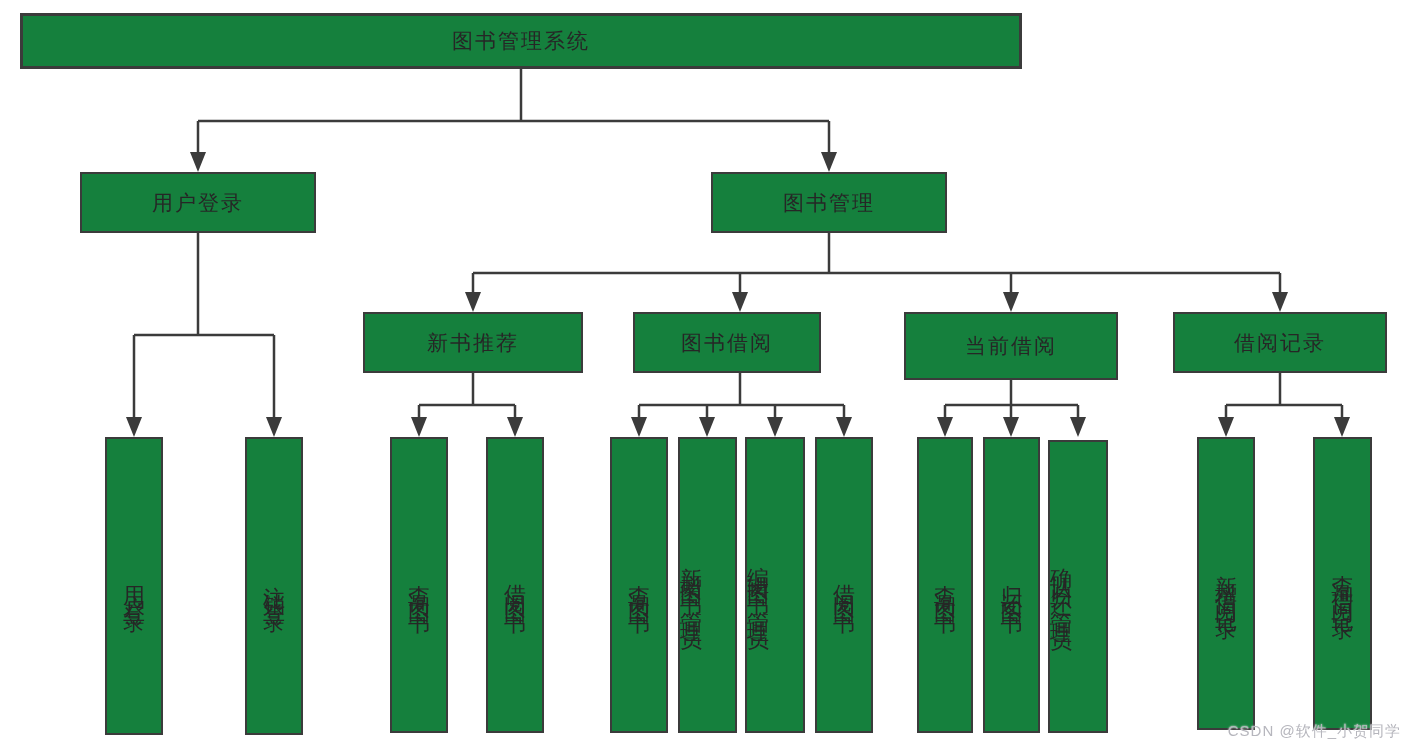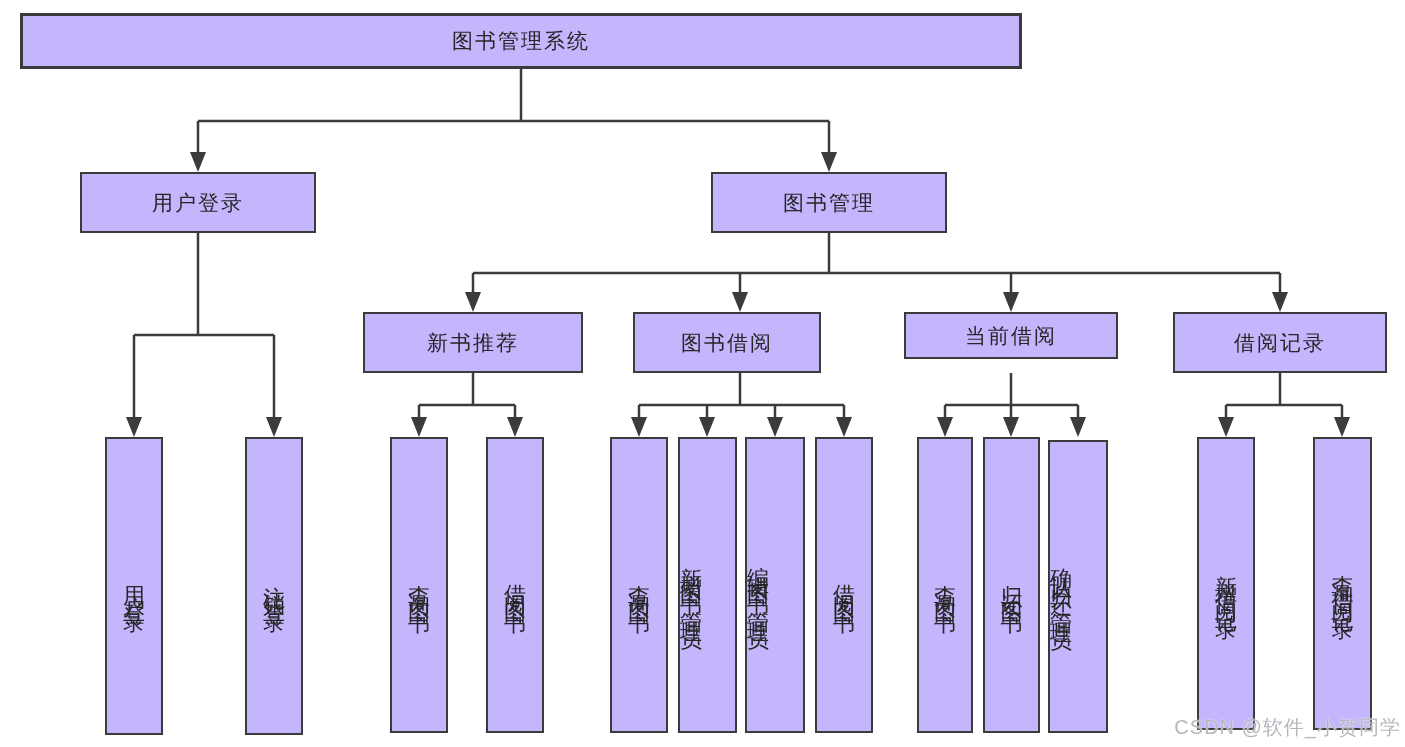--- a/index.html
+++ b/index.html
@@ -13,21 +13,21 @@
   }
   #connectors {
     position: absolute;
     left: 0; top: 0;
     width: 1405px; height: 747px;
   }
   .node {
     position: absolute;
     box-sizing: border-box;
     border: 2.5px solid #3b3b3b;
-    background: #c4b5fd;
+    background: #15803d;
     display: flex;
     align-items: center;
     justify-content: center;
     color: #262626;
   }
   .hnode { font-size: 21px; letter-spacing: 2px; }
   .root  { border-width: 3px; }
   .leaf  { border-width: 2.5px; }
   .vtext {
     writing-mode: vertical-rl;
@@ -35,21 +35,21 @@
     font-size: 22px;
     letter-spacing: 9px;
     line-height: 1;
     color: #262626;
   }
   .leaf.tall { align-items: center; justify-content: flex-start; padding-top: 8px; }
   #watermark {
     position: absolute;
     right: 4px;
     bottom: 6px;
-    font-size: 20px;
+    font-size: 15px;
     letter-spacing: 1px;
     color: #b6b6bd;
     text-shadow: 0 0 2px #ffffff;
     white-space: nowrap;
   }
 </style>
 </head>
 <body>
 
 <div id="stage">
@@ -130,21 +130,21 @@
   <div class="node hnode" style="left:363px; top:312px; width:220px; height:61px;">
     <span>新书推荐</span>
   </div>
 
   <div class="node hnode" style="left:711px; top:172px; width:236px; height:61px;">
     <span>图书管理</span>
   </div>
   <div class="node hnode" style="left:633px; top:312px; width:188px; height:61px;">
     <span>图书借阅</span>
   </div>
-  <div class="node hnode" style="left:904px; top:312px; width:214px; height:47px;align-items:center;">
+  <div class="node hnode" style="left:904px; top:312px; width:214px; height:68px;align-items:center;">
     <span>当前借阅</span>
   </div>
   <div class="node hnode" style="left:1173px; top:312px; width:214px; height:61px;">
     <span>借阅记录</span>
   </div>
 
   <div class="node leaf" style="left:105px; top:437px; width:58px; height:298px;">
     <span class="vtext">用户登录</span>
   </div>
   <div class="node leaf" style="left:245px; top:437px; width:58px; height:298px;">

